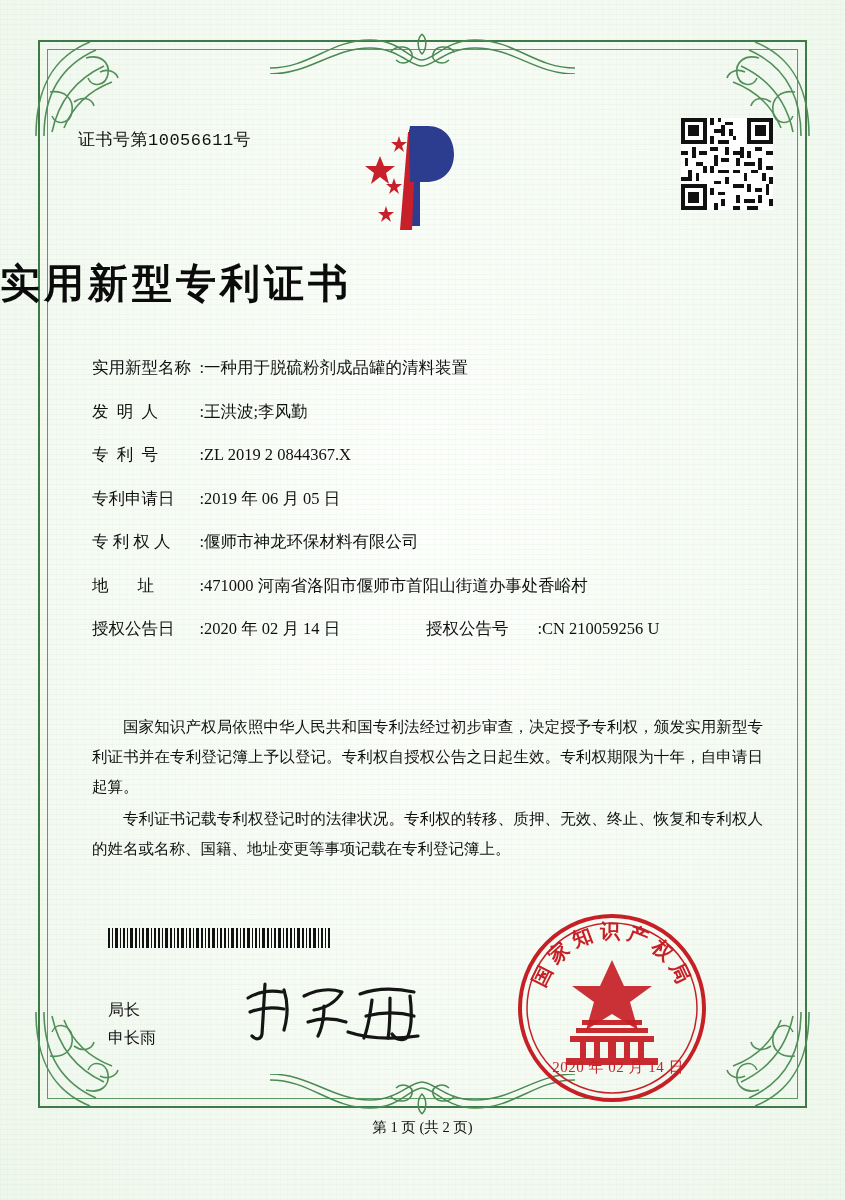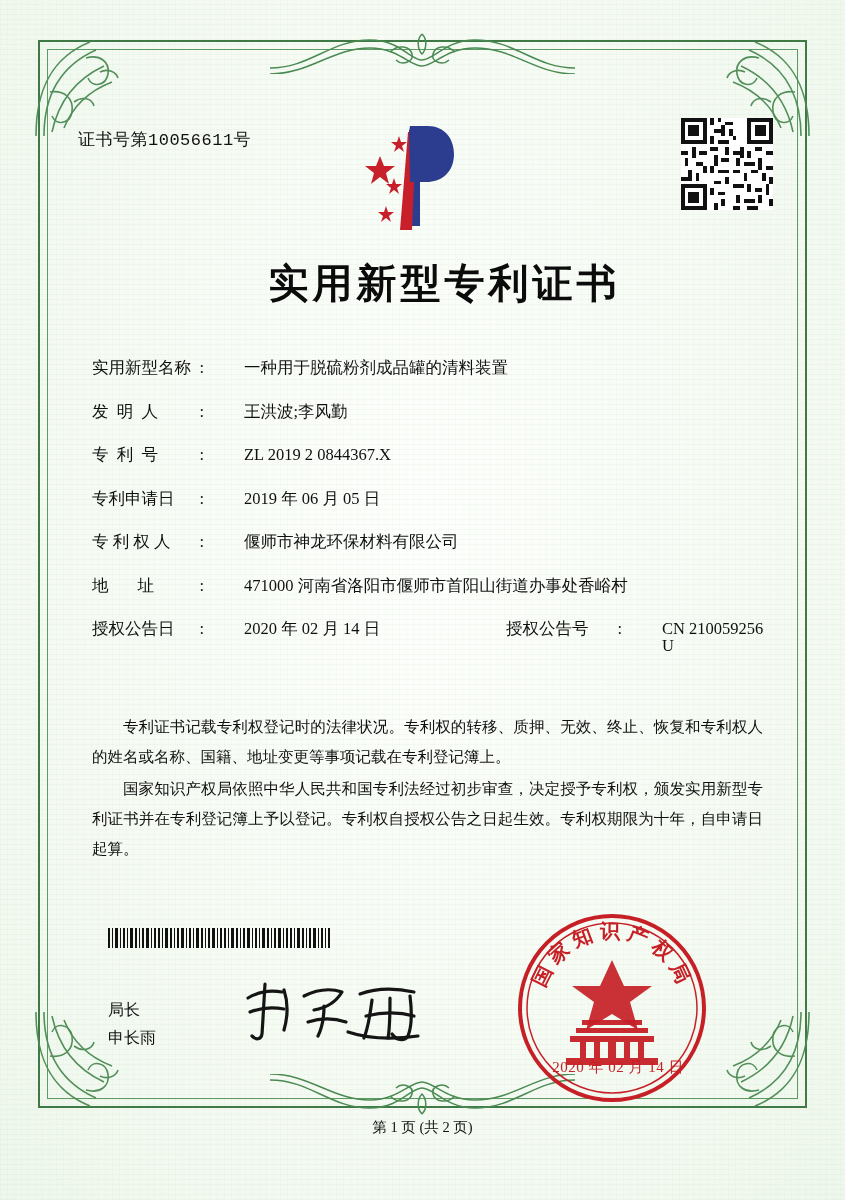--- a/index.html
+++ b/index.html
@@ -51,30 +51,29 @@
     font-size:17px;color:#111;letter-spacing:.5px;
     font-family:Liberation Mono, monospace;
   }
   .qr{
     position:absolute;right:72px;top:118px;width:92px;height:92px;
   }
   .emblem{
     position:absolute;left:350px;top:118px;width:120px;height:118px;
   }
   .title{
-    position:absolute;left:0;right:0;top:256px;text-align:center;
+    position:absolute;left:0;right:0;top:256px;text-align:left;
     font-size:40px;font-weight:bold;letter-spacing:4px;color:#0b0b0b;
     font-family:"Liberation Serif","DejaVu Serif",serif;
-    padding-left:44px;
   }
   .fields{
     position:absolute;left:92px;top:360px;right:80px;
     font-size:16.5px;color:#101010;line-height:1;
   }
-  .frow{display:flex;align-items:flex-start;margin-bottom:27px;gap:40px;}
+  .frow{display:flex;align-items:center;margin-bottom:27px;}
   .flabel{
     width:112px;flex:none;
     display:flex;justify-content:space-between;
     letter-spacing:0;
   }
   .fval{flex:1;}
   .frow.two .flabel{width:112px;}
   .frow.two .fval{flex:none;width:222px;}
   .frow.two .flabel2{width:116px;flex:none;display:flex;justify-content:space-between;}
   .frow.two .fval2{flex:1;}
@@ -310,22 +309,22 @@
       </div>
       <div class="frow two">
         <span class="flabel">授权公告日<span>:</span></span>
         <span class="fval">2020 年 02 月 14 日</span>
         <span class="flabel2">授权公告号<span>:</span></span>
         <span class="fval2">CN 210059256 U</span>
       </div>
     </div>
 
     <div class="para">
+      <p>国家知识产权局依照中华人民共和国专利法经过初步审查，决定授予专利权，颁发实用新型专利证书并在专利登记簿上予以登记。专利权自授权公告之日起生效。专利权期限为十年，自申请日起算。</p>
       <p>专利证书记载专利权登记时的法律状况。专利权的转移、质押、无效、终止、恢复和专利权人的姓名或名称、国籍、地址变更等事项记载在专利登记簿上。</p>
-      <p>国家知识产权局依照中华人民共和国专利法经过初步审查，决定授予专利权，颁发实用新型专利证书并在专利登记簿上予以登记。专利权自授权公告之日起生效。专利权期限为十年，自申请日起算。</p>
     </div>
 
     <svg class="barcode" viewBox="0 0 222 20" shape-rendering="crispEdges">
       <g fill="#111">
         <rect x="0" y="0" width="2" height="20"></rect>
           <rect x="4" y="0" width="1" height="20"></rect>
         <rect x="7" y="0" width="3" height="20"></rect>
           <rect x="12" y="0" width="1" height="20"></rect>
         <rect x="15" y="0" width="2" height="20"></rect>
           <rect x="19" y="0" width="1" height="20"></rect>

